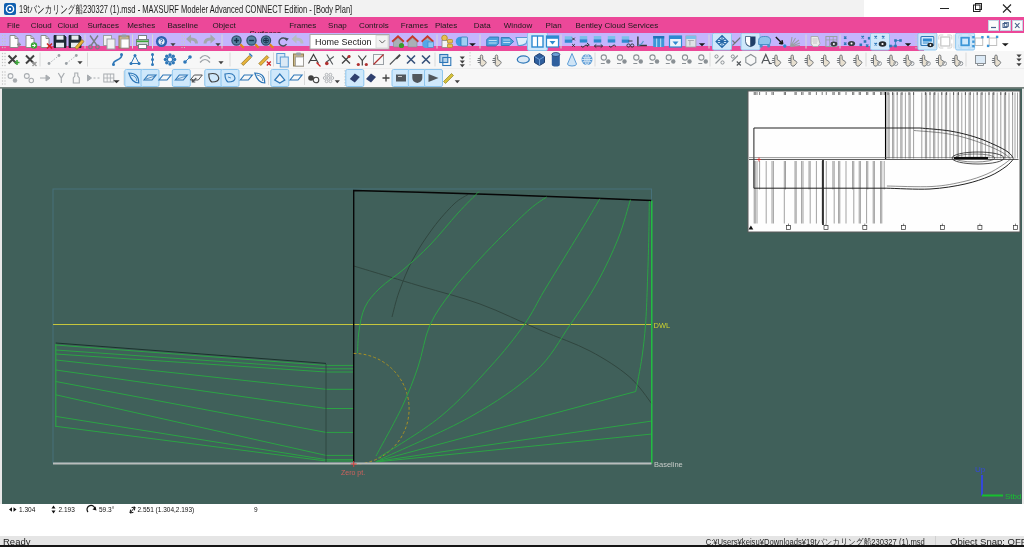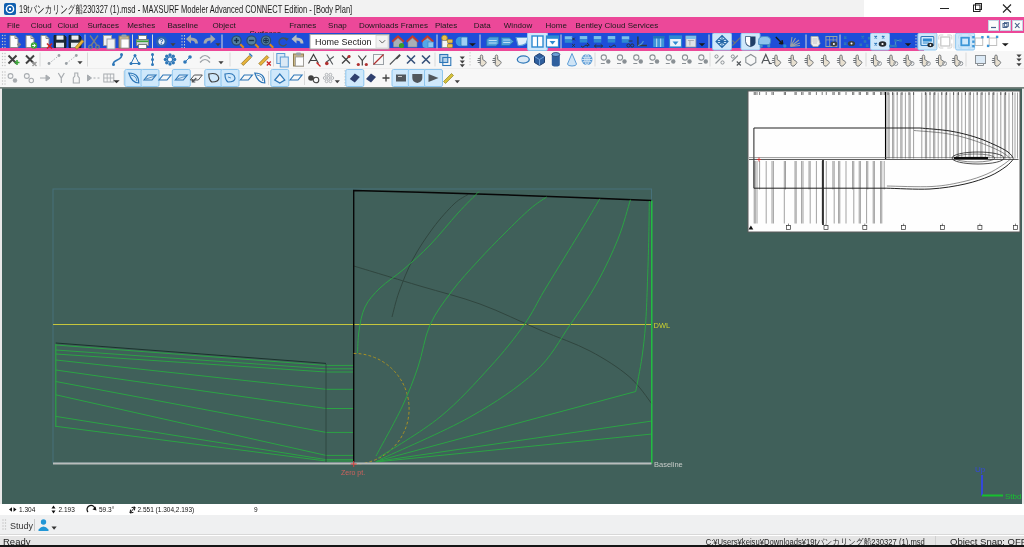--- a/index.html
+++ b/index.html
@@ -18,38 +18,38 @@
     <span style="position:absolute;left:7px;top:3.5px">File</span>
     <span style="position:absolute;left:30.8px;top:3.5px">Cloud</span>
     <span style="position:absolute;left:57.4px;top:3.5px">Cloud</span>
     <span style="position:absolute;left:87.4px;top:3.5px">Surfaces</span>
     <span style="position:absolute;left:127.2px;top:3.5px">Meshes</span>
     <span style="position:absolute;left:167.4px;top:3.5px">Baseline</span>
     <span style="position:absolute;left:212.5px;top:3.5px">Object</span>
     <span style="position:absolute;left:249.4px;top:12px">Surfaces</span>
     <span style="position:absolute;left:289.2px;top:3.5px">Frames</span>
     <span style="position:absolute;left:328.1px;top:3.5px">Snap</span>
-    <span style="position:absolute;left:358.9px;top:3.5px">Downloads</span>
+    <span style="position:absolute;left:358.9px;top:3.5px">Controls</span>
     <span style="position:absolute;left:400.8px;top:3.5px">Frames</span>
     <span style="position:absolute;left:434.9px;top:3.5px">Plates</span>
     <span style="position:absolute;left:473.8px;top:3.5px">Data</span>
     <span style="position:absolute;left:503.8px;top:3.5px">Window</span>
-    <span style="position:absolute;left:545.6px;top:3.5px">Home</span>
+    <span style="position:absolute;left:545.6px;top:3.5px">Plan</span>
     <span style="position:absolute;left:575.6px;top:3.5px">Bentley Cloud Services</span>
     <svg style="position:absolute;left:988px;top:3px" width="36" height="11">
       <rect x="0.5" y="0.5" width="10" height="10" fill="#fbfbfb" stroke="#c4d2e2"></rect>
       <rect x="12.5" y="0.5" width="10" height="10" fill="#fbfbfb" stroke="#c4d2e2"></rect>
       <rect x="24.5" y="0.5" width="10" height="10" fill="#fbfbfb" stroke="#c4d2e2"></rect>
       <path d="M3,7.5 h5" stroke="#44608a" stroke-width="1.2"></path>
       <rect x="15" y="3.5" width="4" height="4" fill="none" stroke="#44608a" stroke-width="1"></rect>
       <rect x="16.5" y="2.5" width="4" height="4" fill="none" stroke="#44608a" stroke-width="0.8"></rect>
       <path d="M27,3 l4.5,5 M31.5,3 l-4.5,5" stroke="#44608a" stroke-width="1.1"></path>
     </svg>
   </div>
-<div style="position:absolute;left:0;top:33px;width:924px;height:18px;background:#1d4ed8;border-bottom:3px solid #ec4899">
+<div style="position:absolute;left:0;top:33px;width:924px;height:18px;background:#c4b5fd;border-bottom:5px solid #ec4899">
     <svg width="1024" height="18" style="position:absolute;left:0;top:0">
       <circle cx="2.5" cy="2.5" r="0.7" fill="#c3c3c3"></circle>
       <circle cx="2.5" cy="5.5" r="0.7" fill="#c3c3c3"></circle>
       <circle cx="2.5" cy="8.5" r="0.7" fill="#c3c3c3"></circle>
       <circle cx="2.5" cy="11.5" r="0.7" fill="#c3c3c3"></circle>
       <circle cx="2.5" cy="14.5" r="0.7" fill="#c3c3c3"></circle>
       <circle cx="5.0" cy="2.5" r="0.7" fill="#c3c3c3"></circle>
       <circle cx="5.0" cy="5.5" r="0.7" fill="#c3c3c3"></circle>
       <circle cx="5.0" cy="8.5" r="0.7" fill="#c3c3c3"></circle>
       <circle cx="5.0" cy="11.5" r="0.7" fill="#c3c3c3"></circle>
@@ -976,36 +976,19 @@
       <text x="19" y="8" font-size="6.5" fill="#111">1.304</text>
       <path d="M53.5,1.5 l-2,3 h4 z M53.5,9.5 l-2,-3 h4 z" fill="#111"></path>
       <text x="58.5" y="8" font-size="6.5" fill="#111">2.193</text>
       <path d="M88,8 A4,4 0 1 1 95,6" fill="none" stroke="#111" stroke-width="1.2"></path>
       <path d="M95.5,2.5 l1,4 l-4,-1 z" fill="#111"></path>
       <text x="99" y="8" font-size="6.5" fill="#111">59.3°</text>
       <path d="M130,9 L135,3 M135,3 l-3.4,0.6 M135,3 l-0.6,3.4 M130,9 l3.4,-0.6 M130,9 l0.6,-3.4" stroke="#111" stroke-width="1"></path>
       <text x="137.5" y="8" font-size="6.5" fill="#111">2.551 (1.304,2.193)</text>
       <text x="254" y="8" font-size="6.5" fill="#111">9</text>
     </svg>
-    <div style="position:absolute;left:0;top:11px;width:1024px;height:19.5px;background:#eff0f1;border-bottom:1px solid #d8d8d8">
-      <svg width="130" height="19" style="position:absolute;left:0;top:0">
-        <circle cx="3" cy="5" r="0.7" fill="#c0c0c0"></circle>
-        <circle cx="3" cy="8" r="0.7" fill="#c0c0c0"></circle>
-        <circle cx="3" cy="11" r="0.7" fill="#c0c0c0"></circle>
-        <circle cx="3" cy="14" r="0.7" fill="#c0c0c0"></circle>
-        <circle cx="5.5" cy="5" r="0.7" fill="#c0c0c0"></circle>
-        <circle cx="5.5" cy="8" r="0.7" fill="#c0c0c0"></circle>
-        <circle cx="5.5" cy="11" r="0.7" fill="#c0c0c0"></circle>
-        <circle cx="5.5" cy="14" r="0.7" fill="#c0c0c0"></circle>
-        <text x="10" y="13.5" font-size="9" fill="#333" font-family="Liberation Sans">Study</text>
-        <line x1="34.5" y1="4" x2="34.5" y2="16" stroke="#c8c8c8" stroke-width="1"></line>
-        <circle cx="43.5" cy="7" r="2.7" fill="#2196d6"></circle>
-        <path d="M38.5,14.5 q5,-6 10,0 v1.5 h-10 z" fill="#2196d6"></path>
-        <path d="M51.5,11.5 h5.2 l-2.6,3.2 z" fill="#333"></path>
-      </svg>
-    </div>
     <div style="position:absolute;left:0;top:31.5px;width:1024px;height:27px;background:#e5e5e5;font-size:10.5px;color:#222">
       <span style="position:absolute;left:3px;top:0px;font-size:9.5px">Ready</span>
       <span style="position:absolute;right:99px;top:0.5px;white-space:nowrap;font-size:9px;transform:scaleX(0.85);transform-origin:right top">C:¥Users¥keisu¥Downloads¥19tバンカリング船230327 (1).msd</span>
       <span style="position:absolute;left:935px;top:0;width:1px;height:10.5px;background:#d0d0d0"></span>
       <span style="position:absolute;left:950px;top:0px;font-size:9.5px;white-space:nowrap">Object Snap: OFF</span>
     </div>
     <div style="position:absolute;left:0;top:41px;width:1024px;height:2px;background:#151515"></div>
   </div>
 </body></html>

